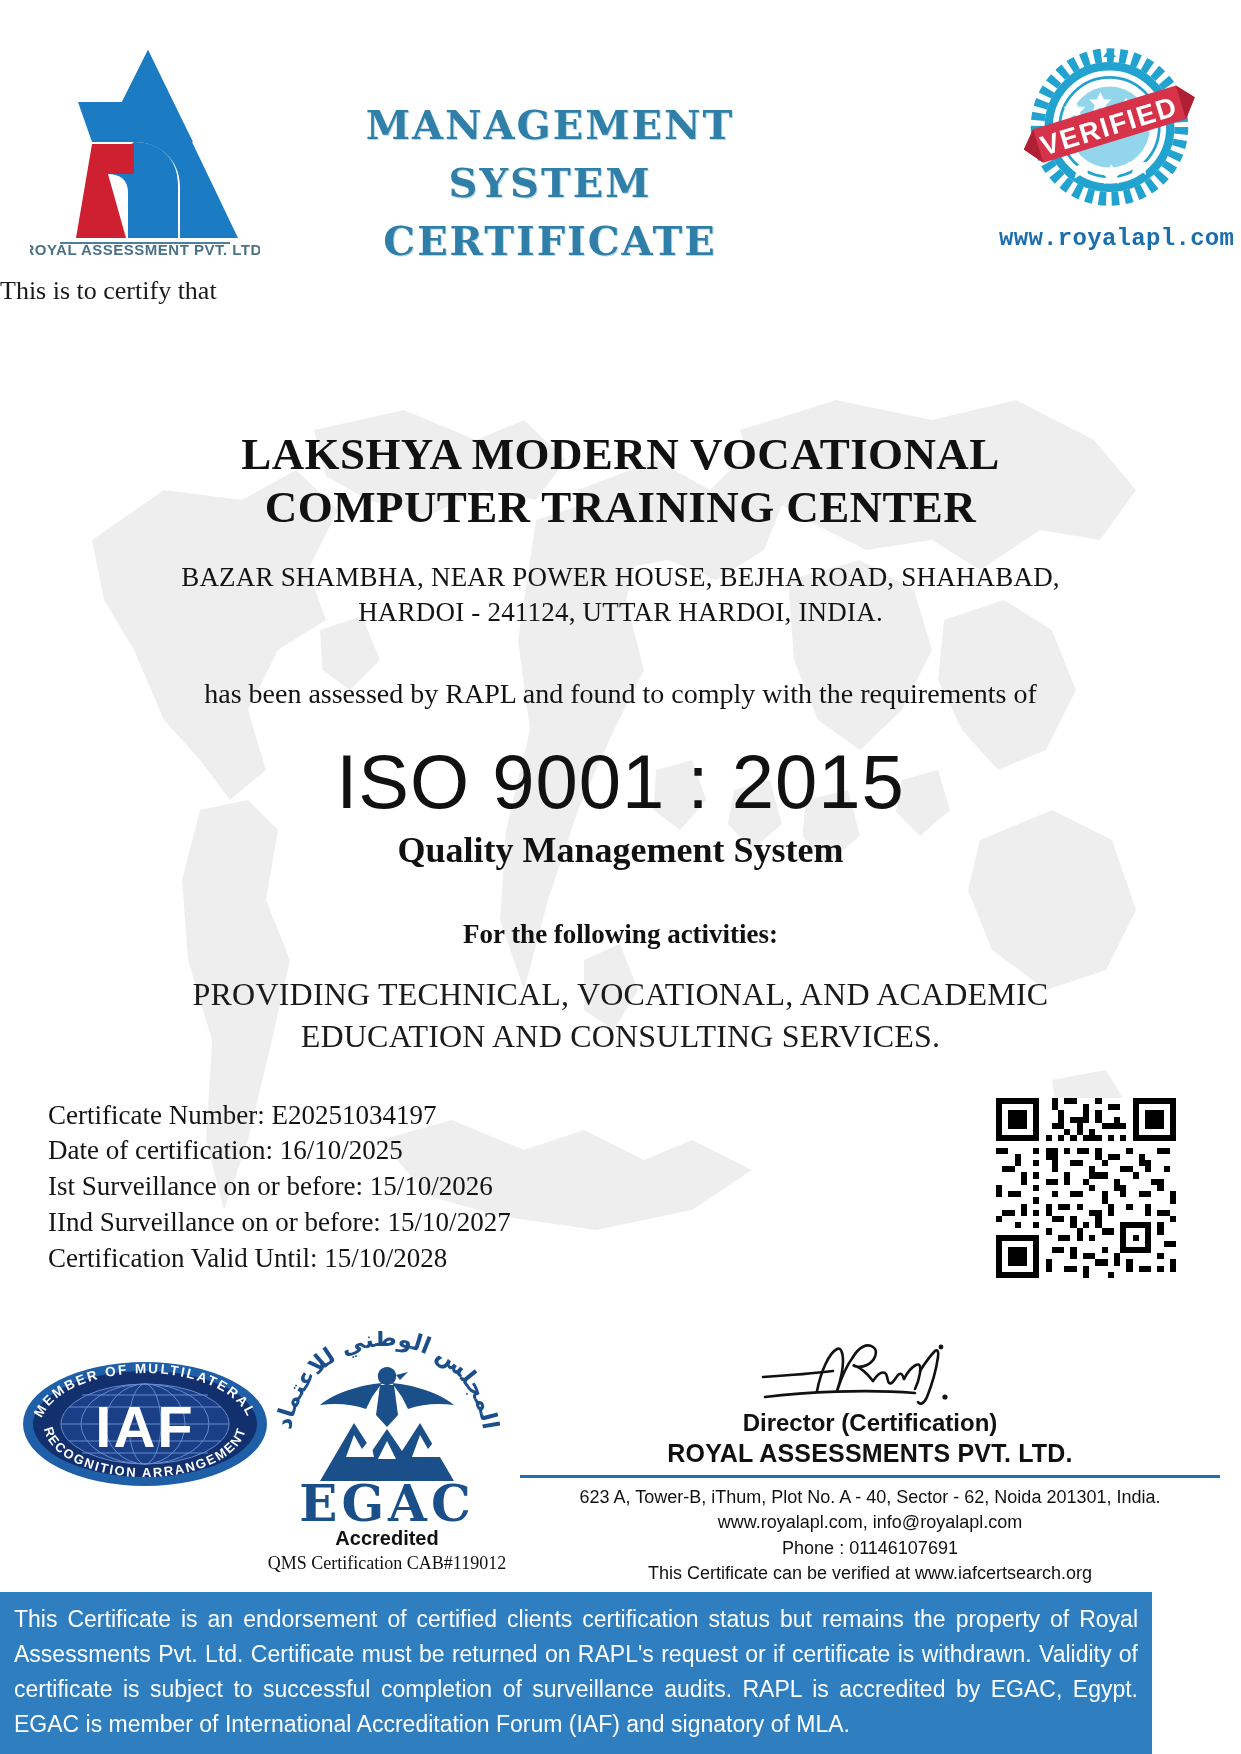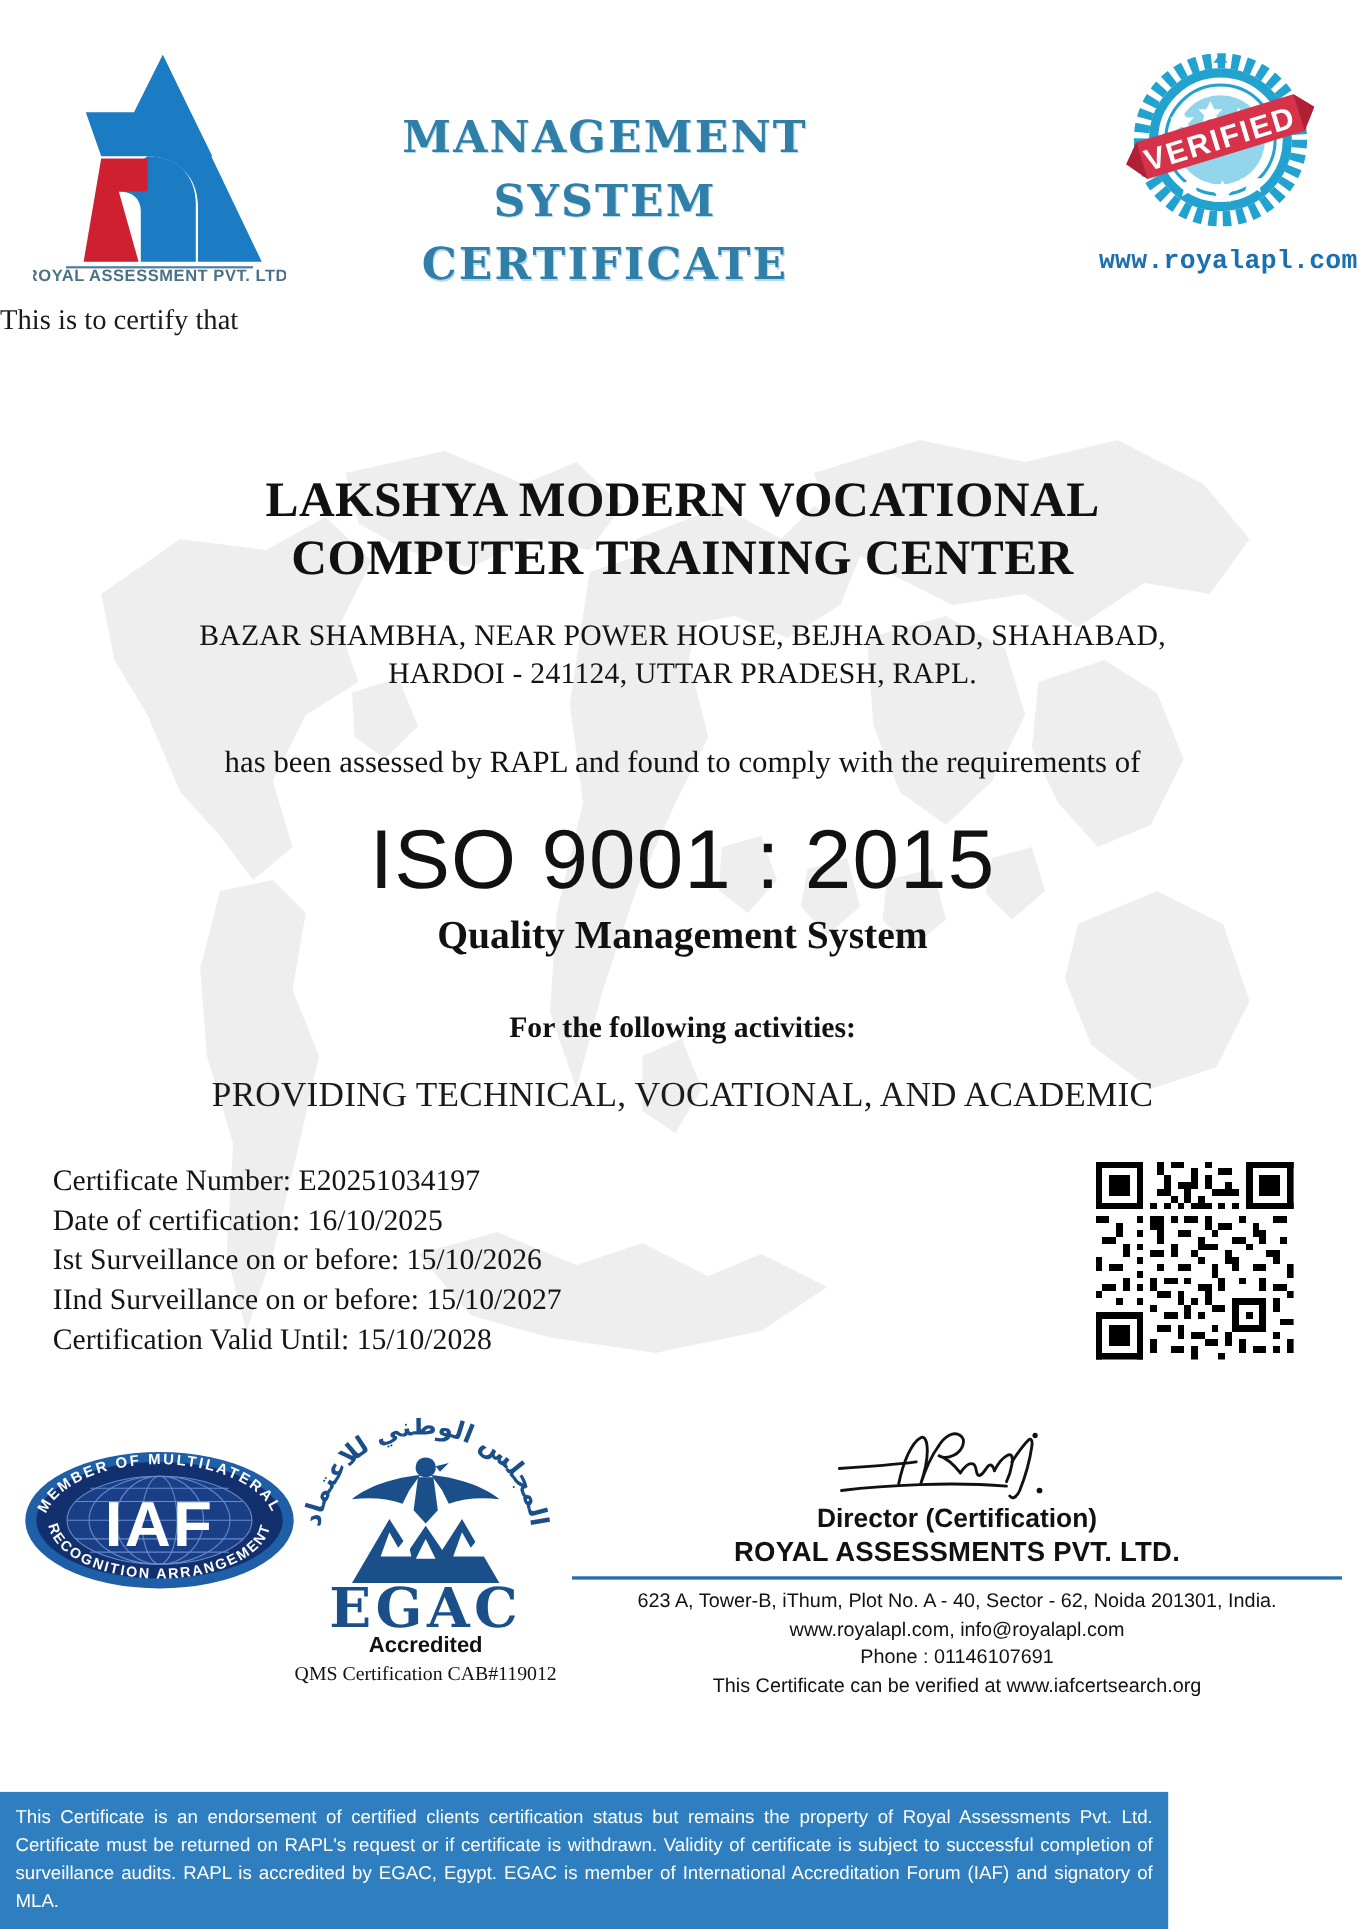--- a/index.html
+++ b/index.html
@@ -186,25 +186,25 @@
     font-size:18px;
     color:#111;
     line-height:1.42;
     margin-top:7px;
   }
 
   
   .disclaimer {
     position:absolute;
     left:0; bottom:0;
-    width:1062px;
+    width:1152px;
     background:#2f7fc0;
     color:#ffffff;
     font-family:"Liberation Sans", sans-serif;
-    font-size:17px;
+    font-size:23px;
     line-height:1.52;
     padding:10px 14px 12px 14px;
     text-align:justify;
   }
   .disclaimer p { margin:0; }
 </style>
 </head>
 <body>
 
 <svg class="watermark" viewBox="0 0 1000 500" preserveAspectRatio="none">
@@ -286,31 +286,32 @@
 
   <div class="certify-line">This is to certify that</div>
 
   <div class="org-name">
     <div>LAKSHYA MODERN VOCATIONAL</div>
     <div>COMPUTER TRAINING CENTER</div>
   </div>
 
   <div class="org-address">
     <div>BAZAR SHAMBHA, NEAR POWER HOUSE, BEJHA ROAD, SHAHABAD,</div>
-    <div>HARDOI - 241124, UTTAR PRADESH, RAPL.</div>
+    <div>HARDOI - 241124, UTTAR HARDOI, INDIA.</div>
   </div>
 
   <div class="assessed-line">has been assessed by RAPL and found to comply with the requirements of</div>
 
   <div class="iso-standard">ISO 9001 : 2015</div>
   <div class="iso-scope">Quality Management System</div>
 
   <div class="activities-head">For the following activities:</div>
   <div class="activities-body">
     <div>PROVIDING TECHNICAL, VOCATIONAL, AND ACADEMIC</div>
+    <div>EDUCATION AND CONSULTING SERVICES.</div>
   </div>
 
   <div class="details-row">
     <div class="details">
       <div>Certificate Number: E20251034197</div>
       <div>Date of certification: 16/10/2025</div>
       <div>Ist Surveillance on or before: 15/10/2026</div>
       <div>IInd Surveillance on or before: 15/10/2027</div>
       <div>Certification Valid Until: 15/10/2028</div>
     </div>

